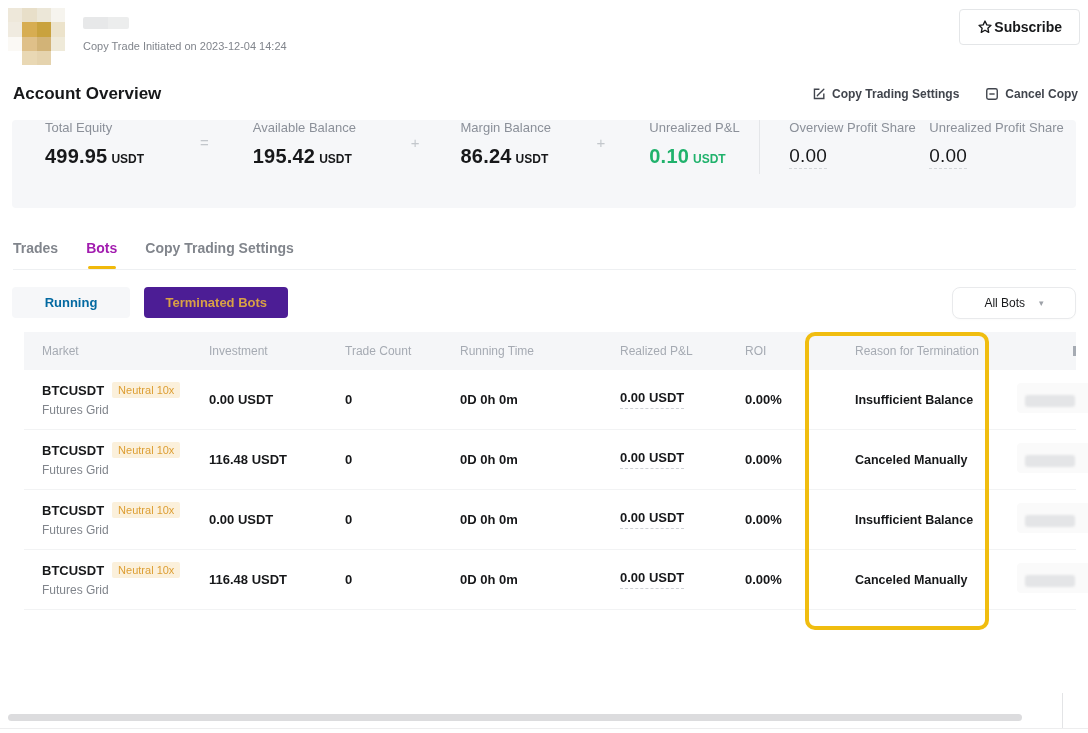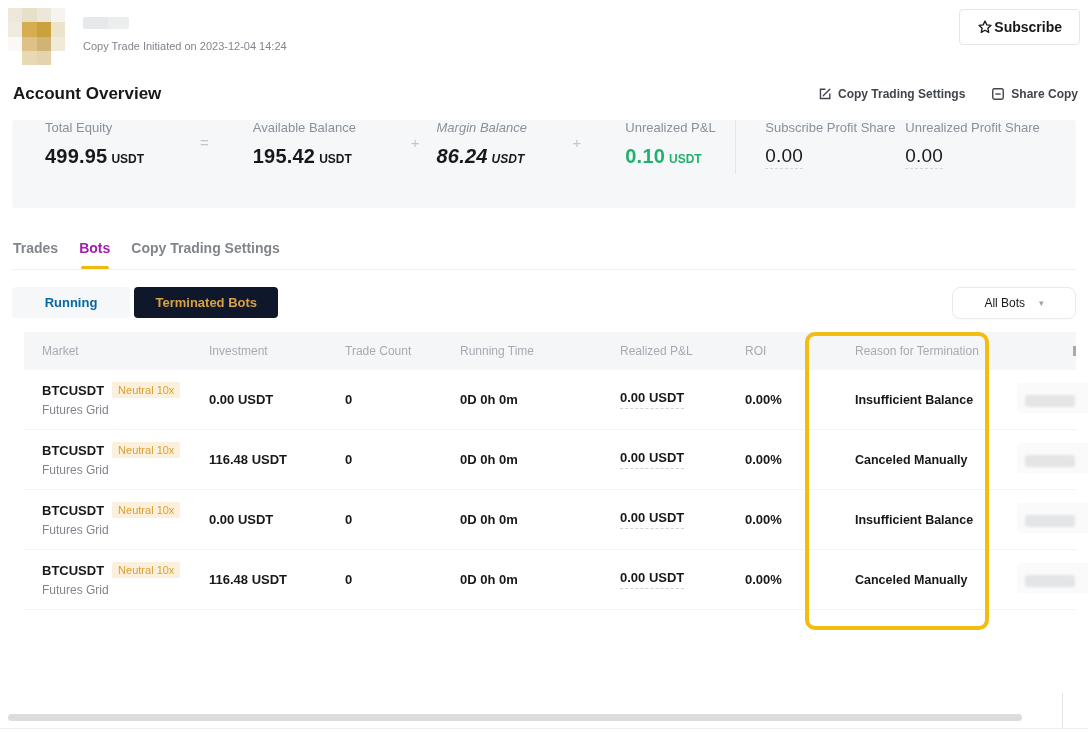--- a/index.html
+++ b/index.html
@@ -33,30 +33,30 @@
   .stat .stat-value { font-size:20px; font-weight:700; letter-spacing:.2px; }
   .stat .stat-unit { font-size:12px; font-weight:700; margin-left:4px; }
   .stat.green .stat-value, .stat.green .stat-unit { color:var(--positive-green,#20b26c); }
   .stat.plain .stat-value { font-weight:400; font-size:19px; border-bottom:1px dashed #d4d7da; padding-bottom:2px; }
   .op { color:#c3c7cc; font-size:15px; margin-top:14px; }
   .s1{width:155px}.s2{width:158px;margin-left:45px}.s3{width:136px;margin-left:42px}.s4{width:110px;margin-left:46px}
   .vdiv { width:1px; height:54px; background:#e4e6e9; margin:0 0 0 0; }
   .s5{width:140px;margin-left:29px}.s6{margin-left:0px}
 
   
-  .tabs { margin:32px 12px 0 13px; display:flex; gap:21px; border-bottom:1px solid #eef0f2; }
+  .tabs { margin:32px 12px 0 13px; display:flex; gap:28px; border-bottom:1px solid #eef0f2; }
   .tab { position:relative; padding-bottom:13px; font-size:14px; font-weight:700; color:#81858c; cursor:pointer; background:none; border:none; font-family:inherit; }
   .tab.active { color:#a21caf; }
   .tab.active::after { content:""; position:absolute; left:2px; bottom:0; width:28px; height:3px; border-radius:2px; background:var(--active-tab-underline,#f0b90b); }
 
   
   .bot-filters { position:relative; margin:17px 12px 0 12px; height:32px; }
   .filter-btn { height:31px; border-radius:4px; font-size:13px; font-family:inherit; border:none; cursor:pointer; }
   .filter-running { width:118px; background:#f6f7f9; color:#0369a1; font-weight:600; }
-  .filter-terminated { margin-left:0; padding:0 21px; background:#0f172a; color:#d9a145; font-weight:700; }
+  .filter-terminated { margin-left:10px; padding:0 21px; background:#4c1d95; color:#d9a145; font-weight:700; }
   .dropdown { position:absolute; right:0; top:0; width:124px; height:32px; background:#fff; border:1px solid #e9eaec; border-radius:8px;
     display:flex; align-items:center; justify-content:center; gap:14px; font-size:12px; color:#17181a; cursor:pointer; box-shadow:0 1px 2px rgba(0,0,0,.02); }
   .caret { font-size:9px; color:#9da1a8; }
 
   
   .bots-table { margin-top:13px; position:relative;padding-left:12px; }
   .tgrid { display:grid; grid-template-columns:167px 136px 115px 160px 125px 110px 162px 1fr; align-items:center; }
   .thead { margin:0 12px; height:38px; background:#f5f6f8; padding-left:18px; color:#a6abb3; font-size:12px; }
   .trow { margin:0 12px; height:60px; padding-left:18px; border-bottom:1px solid #f2f3f4; font-size:13px; }
   .market-cell .m-line { display:flex; align-items:center; gap:8px; }
@@ -136,48 +136,48 @@
         </span>
         <span>Copy Trading Settings</span>
       </button>
       <button class="head-link">
         <span>
           <svg width="14" height="14" viewBox="0 0 16 16" fill="none" stroke="#41454d" stroke-width="1.6">
             <rect x="2" y="2" width="12" height="12" rx="2"></rect>
             <path d="M5 8h6"></path>
           </svg>
         </span>
-        <span>Share Copy</span>
+        <span>Cancel Copy</span>
       </button>
     </div>
   </div>
 
   <div class="stats-bar">
     <div class="stat s1">
       <div class="stat-label">Total Equity</div>
       <div><span class="stat-value">499.95</span><span class="stat-unit">USDT</span></div>
     </div>
     <span class="op">=</span>
     <div class="stat s2" style="margin-left:44px;">
       <div class="stat-label">Available Balance</div>
       <div><span class="stat-value">195.42</span><span class="stat-unit">USDT</span></div>
     </div>
     <span class="op">+</span>
-    <div class="stat s3" style="margin-left:17px;font-style:italic;">
+    <div class="stat s3" style="margin-left:41px;">
       <div class="stat-label">Margin Balance</div>
       <div><span class="stat-value">86.24</span><span class="stat-unit">USDT</span></div>
     </div>
     <span class="op">+</span>
     <div class="stat s4 green" style="margin-left:44px;">
       <div class="stat-label">Unrealized P&amp;L</div>
       <div><span class="stat-value">0.10</span><span class="stat-unit">USDT</span></div>
     </div>
     <div class="vdiv"></div>
     <div class="stat s5 plain">
-      <div class="stat-label">Subscribe Profit Share</div>
+      <div class="stat-label">Overview Profit Share</div>
       <div><span class="stat-value dotted-tip">0.00</span></div>
     </div>
     <div class="stat s6 plain">
       <div class="stat-label">Unrealized Profit Share</div>
       <div><span class="stat-value">0.00</span></div>
     </div>
   </div>
 
   <div class="tabs">
     <button class="tab">Trades</button>

